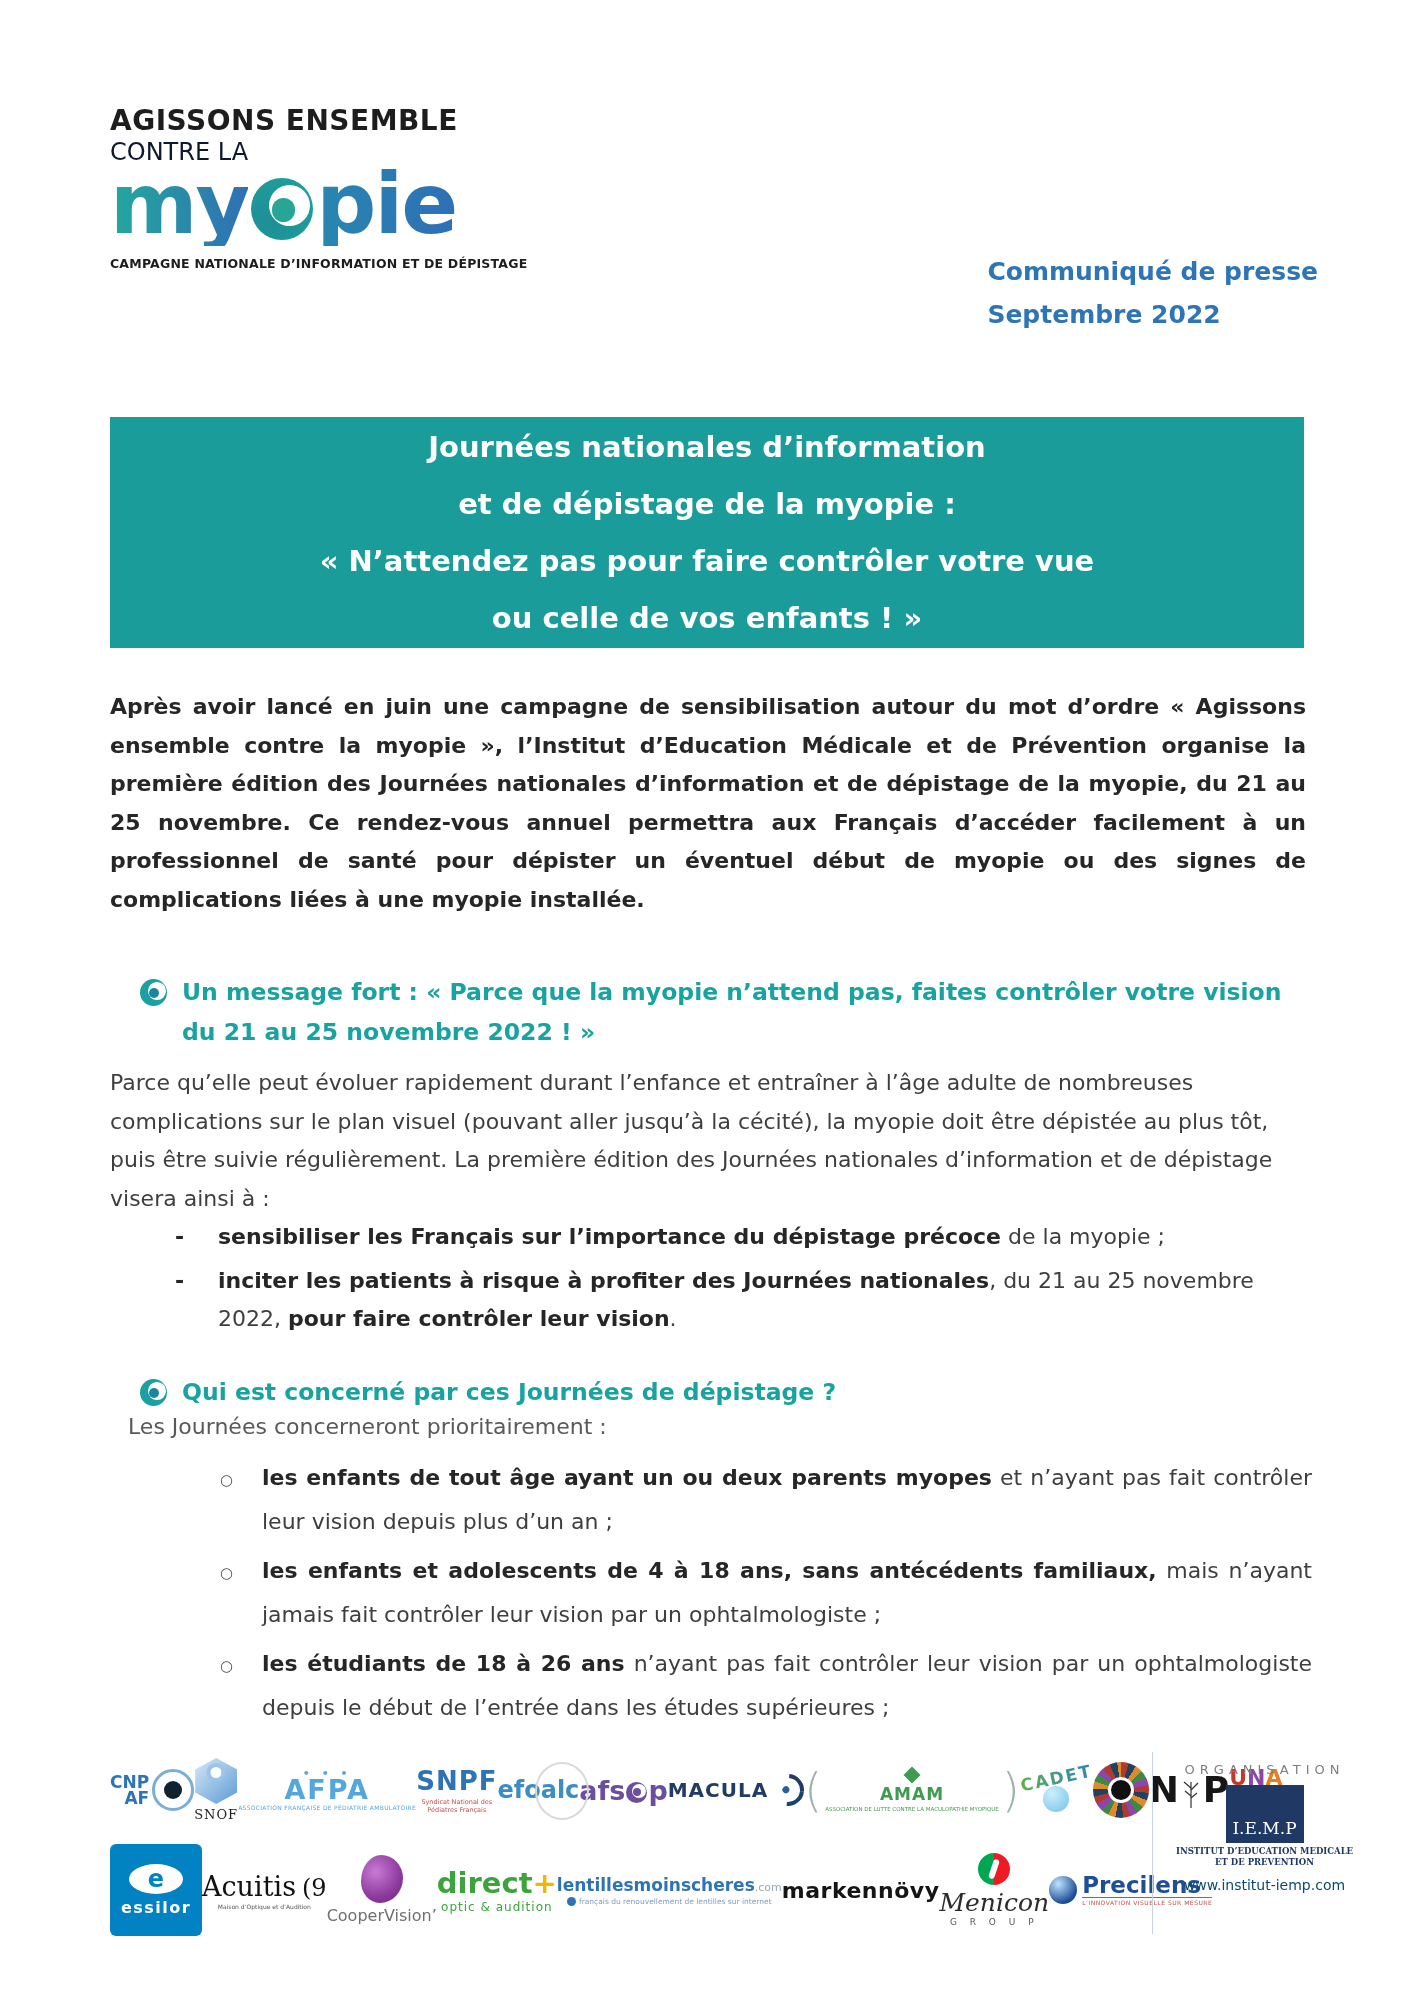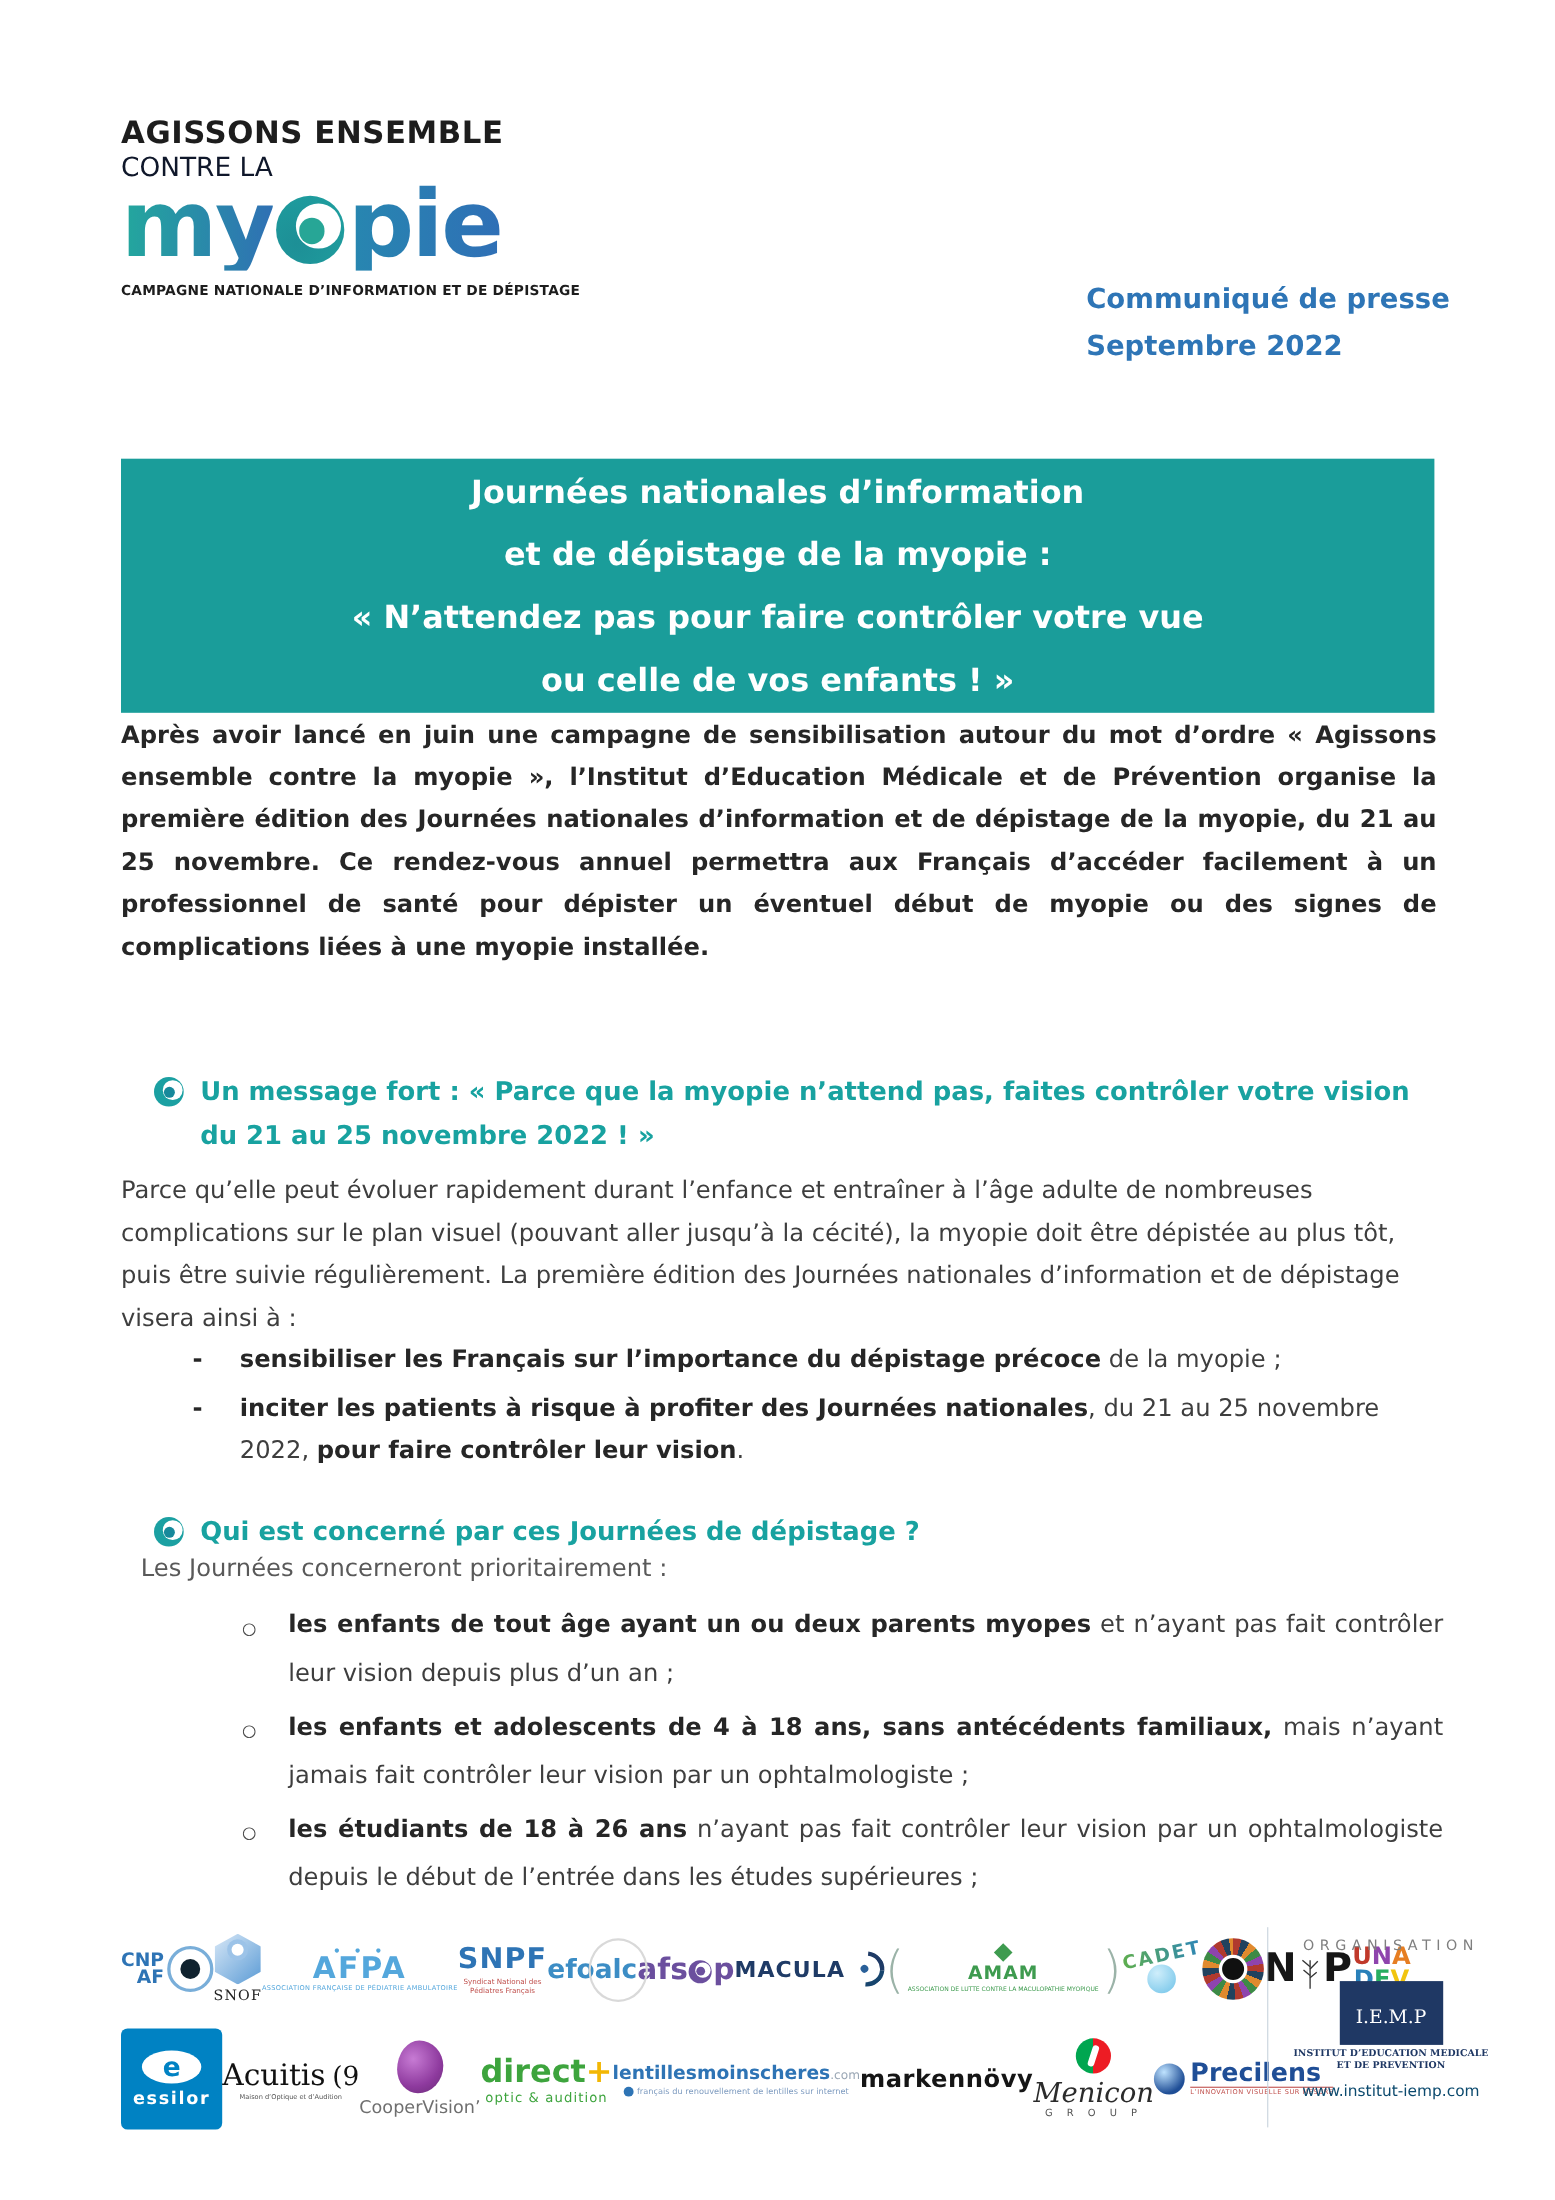--- a/index.html
+++ b/index.html
@@ -22,21 +22,21 @@
   .logo-sub{margin-top:10px;font-size:12.5px;font-weight:600;color:#1d1d1d;letter-spacing:.2px;}
 
   .press{position:absolute;right:96px;top:250px;color:#2e75b6;font-size:25px;font-weight:700;line-height:43px;}
 
   
   .banner{position:absolute;left:110px;top:417px;width:1194px;height:231px;
       display:flex;align-items:center;justify-content:center;text-align:center;
       color:#fff;font-size:29px;font-weight:700;line-height:57px;white-space:pre-line;}
 
   
-  .intro{position:absolute;left:110px;top:650px;width:1196px;font-size:22px;font-weight:700;
+  .intro{position:absolute;left:110px;top:688px;width:1196px;font-size:22px;font-weight:700;
       color:#262626;line-height:38.5px;text-align:justify;}
 
   
   .sec-head{position:absolute;display:flex;gap:15px;color:#18a2a0;font-weight:700;}
   .sec-head .eye-small{flex:0 0 auto;width:27px;height:27px;margin-top:7px;background:#1ba0a2;}
   .sec-head .eye-small::after{background:#17899b;}
   .sec-head .ht{font-size:23.5px;line-height:40px;}
   .sh1{left:140px;top:972px;width:1170px;}
   .sh1 .ht{width:1128px;}
   .sh2{left:140px;top:1372px;width:1170px;}
@@ -146,22 +146,22 @@
   .men-sub{font-size:9px;letter-spacing:5px;color:#555;margin-top:2px;}
 
   .prec{flex-direction:row;gap:5px;align-items:center;}
   .sph{width:28px;height:28px;border-radius:50%;background:radial-gradient(circle at 33% 28%,#bfe3ff,#1f4e96 70%);}
   .prec-txt{display:flex;flex-direction:column;align-items:flex-start;}
   .prec-lbl{font-size:23px;font-weight:700;color:#1f4e96;line-height:22px;}
   .prec-sub{font-size:6px;color:#c0504d;letter-spacing:.5px;border-top:1px solid #c0504d;padding-top:1px;margin-top:1px;}
 
   .org-col{position:absolute;left:1172px;top:1762px;width:185px;display:flex;flex-direction:column;align-items:center;}
   .org-lbl{font-size:13px;letter-spacing:5px;color:#7f7f7f;}
-  .iemp-box{margin-top:24px;width:94px;height:58px;background:#1f3864;color:#fff;display:flex;align-items:flex-end;justify-content:center;
-      font-family:"DejaVu Serif",serif;font-size:17px;padding-bottom:15px;box-sizing:border-box;}
+  .iemp-box{margin-top:8px;width:78px;height:58px;background:#1f3864;color:#fff;display:flex;align-items:flex-end;justify-content:center;
+      font-family:"DejaVu Serif",serif;font-size:17px;padding-bottom:5px;box-sizing:border-box;}
   .iemp-name{margin-top:3px;font-family:"DejaVu Serif",serif;font-size:8.5px;font-weight:700;color:#1f3864;text-align:center;white-space:pre-line;line-height:11px;}
   .iemp-web{margin-top:9px;font-size:14px;color:#0c4a6e;}
 </style>
 </head>
 <body>
 
 <div class="page">
 
   <div class="logo-block">
     <div class="logo-l1">AGISSONS ENSEMBLE</div>

